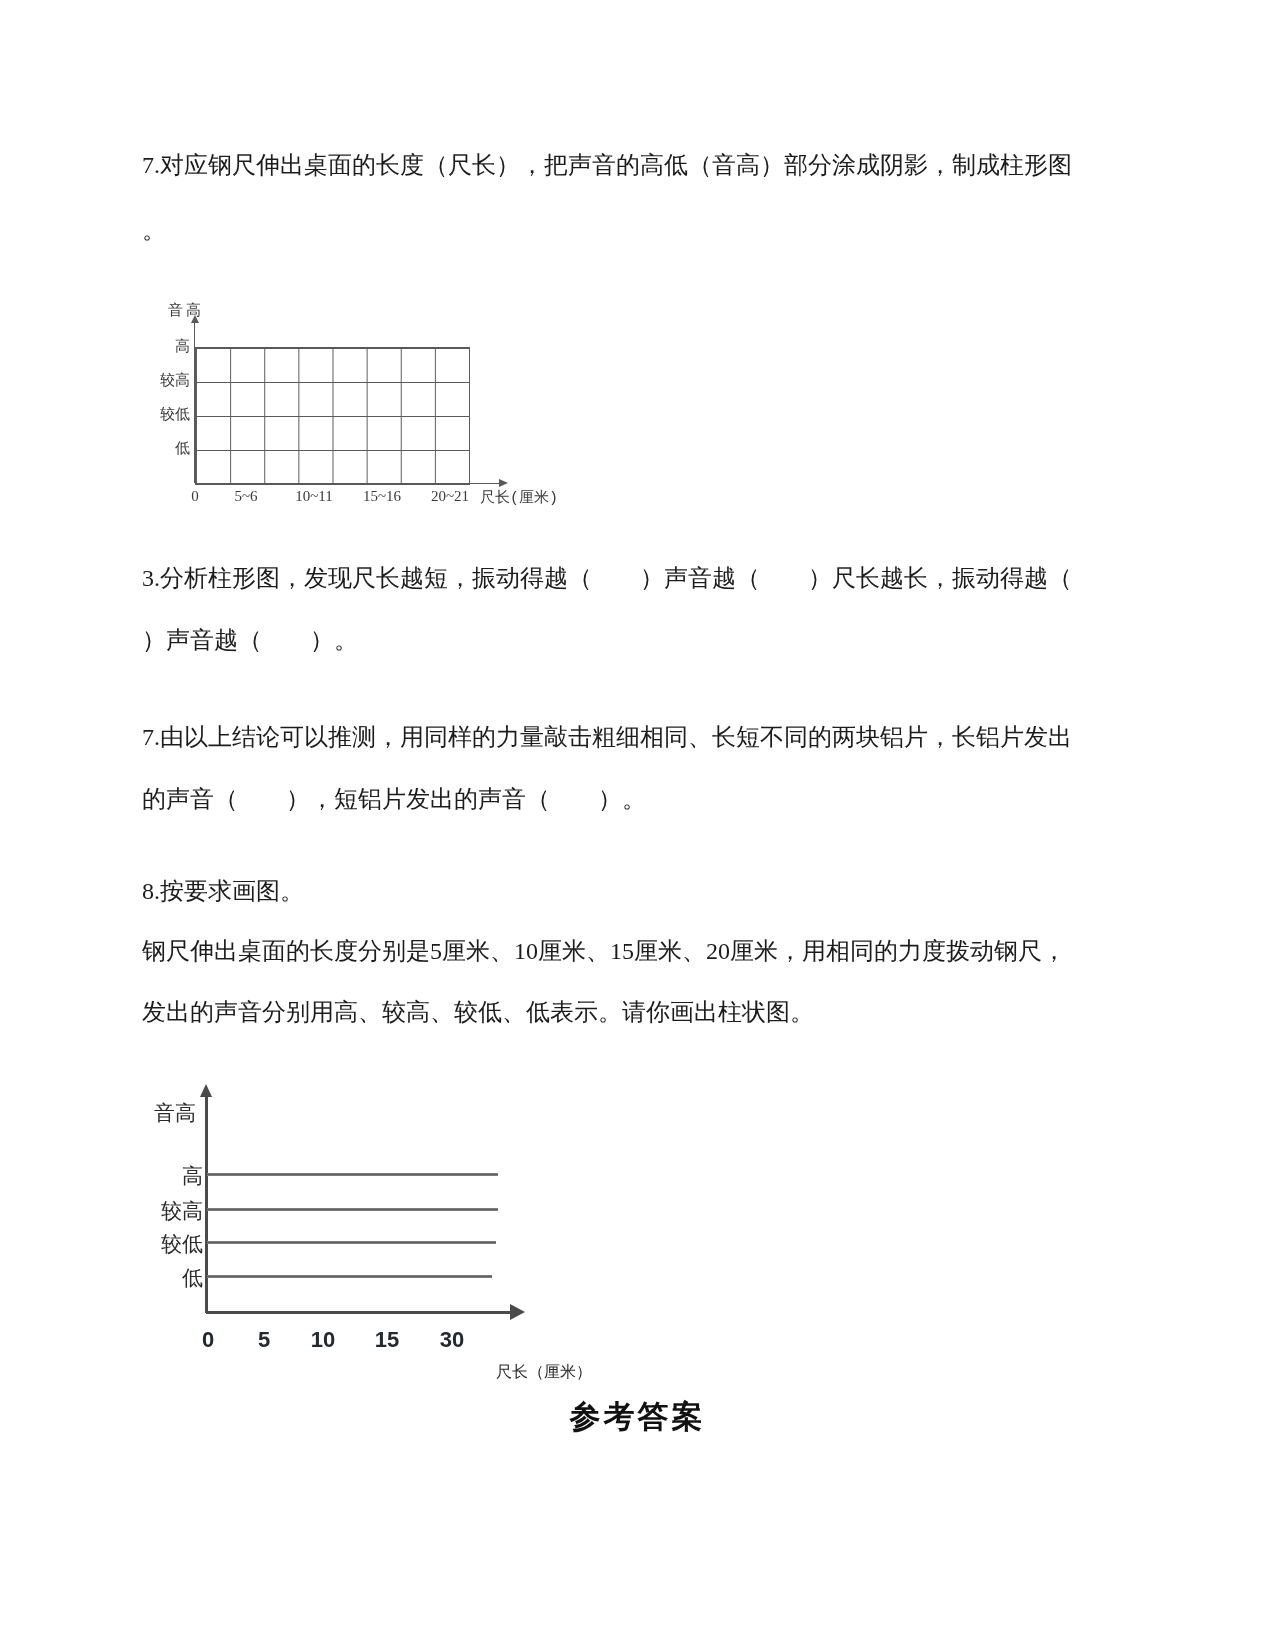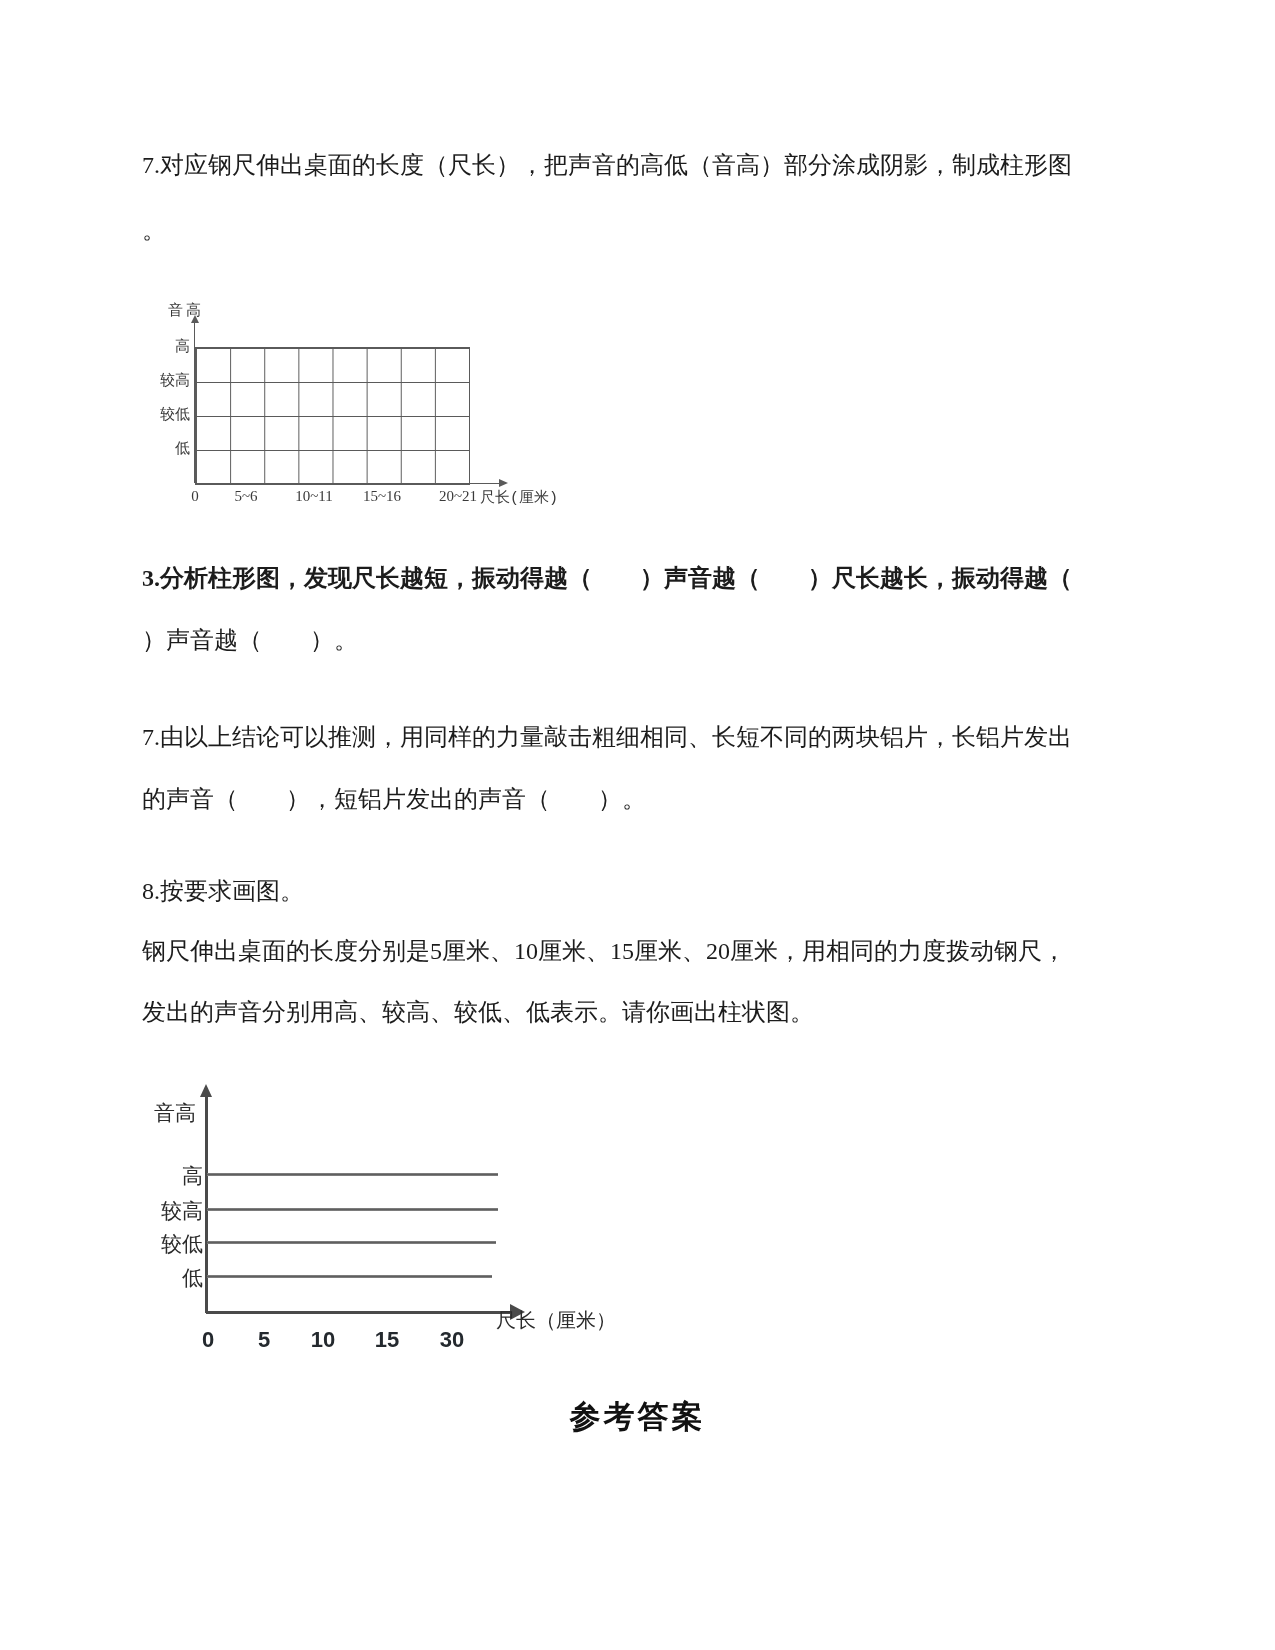--- a/index.html
+++ b/index.html
@@ -60,25 +60,25 @@
     <span class="c1-ytick" style="left:122px;top:337px;">高</span>
     <span class="c1-ytick" style="left:122px;top:371px;">较高</span>
     <span class="c1-ytick" style="left:122px;top:405px;">较低</span>
     <span class="c1-ytick" style="left:122px;top:439px;">低</span>
     <div class="c1-xaxis" style="left:195px;top:483px;width:306px;"></div>
     <span class="arr-rt-sm" style="left:499px;top:479px;"></span>
     <span class="c1-xtick" style="left:195px;top:488px;">0</span>
     <span class="c1-xtick" style="left:246px;top:488px;font-family:Liberation Serif, serif;">5~6</span>
     <span class="c1-xtick" style="left:314px;top:488px;">10~11</span>
     <span class="c1-xtick" style="left:382px;top:488px;">15~16</span>
-    <span class="c1-xtick" style="left:450px;top:488px;margin-left:8px;">20~21</span>
+    <span class="c1-xtick" style="left:450px;top:488px;">20~21</span>
     <span class="c1-txt" style="left:480px;top:488px;font-family:Liberation Mono, monospace;">尺长(厘米)</span>
   </div>
 
-  <div class="tline" style="top:563px;font-weight:bold;">3.分析柱形图，发现尺长越短，振动得越（　　）声音越（　　）尺长越长，振动得越（</div>
+  <div class="tline" style="top:563px;">3.分析柱形图，发现尺长越短，振动得越（　　）声音越（　　）尺长越长，振动得越（</div>
   <div class="tline" style="top:625px;">）声音越（　　）。</div>
 
   <div class="tline" style="top:722px;">7.由以上结论可以推测，用同样的力量敲击粗细相同、长短不同的两块铝片，长铝片发出</div>
   <div class="tline" style="top:784px;">的声音（　　），短铝片发出的声音（　　）。</div>
 
   <div class="tline" style="top:876px;">8.按要求画图。</div>
   <div class="tline" style="top:936px;">钢尺伸出桌面的长度分别是5厘米、10厘米、15厘米、20厘米，用相同的力度拨动钢尺，</div>
   <div class="tline" style="top:997px;">发出的声音分别用高、较高、较低、低表示。请你画出柱状图。</div>
 
   <div>
@@ -93,18 +93,18 @@
     <span class="c2-ylabel" style="left:120px;top:1197px;">较高</span>
     <span class="c2-ylabel" style="left:120px;top:1230px;">较低</span>
     <span class="c2-ylabel" style="left:120px;top:1264px;">低</span>
     <div class="c2-xaxis" style="left:206px;top:1311px;width:308px;"></div>
     <span class="arr-rt-lg" style="left:510px;top:1304px;"></span>
     <span class="c2-xtick" style="left:208px;top:1327px;">0</span>
     <span class="c2-xtick" style="left:264px;top:1327px;">5</span>
     <span class="c2-xtick" style="left:323px;top:1327px;">10</span>
     <span class="c2-xtick" style="left:387px;top:1327px;">15</span>
     <span class="c2-xtick" style="left:452px;top:1327px;">30</span>
-    <span class="c2-txt" style="left:496px;top:1307px;font-size:20px;">尺长（厘米）</span>
+    <span class="c2-txt" style="left:496px;top:1362px;font-size:16px;">尺长（厘米）</span>
   </div>
 
   <div class="answers">参考答案</div>
 
 </div>
 
 </body></html>

